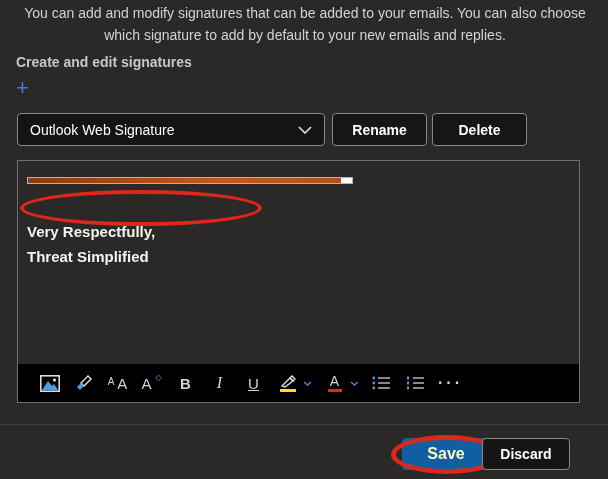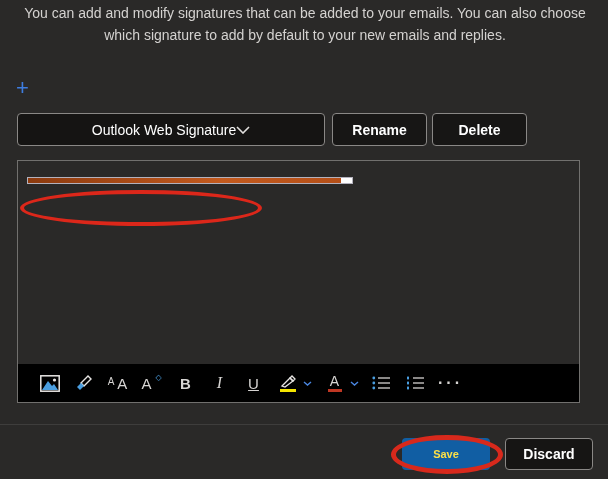--- a/index.html
+++ b/index.html
@@ -22,21 +22,21 @@
   
   .new-sig {
     position:absolute; left:16px; top:81px; display:flex; align-items:center;
     gap:10px; color:#3e7de0; font-weight:bold; font-size:14.5px; cursor:pointer;
   }
   .new-sig .plus { font-size:22px; font-weight:400; line-height:18px; margin-top:-2px; }
   
   .dropdown {
     position:absolute; left:17px; top:113px; width:308px; height:33px;
     box-sizing:border-box; background:#151413; border:1px solid #8a8886;
-    border-radius:4px; display:flex; align-items:center; justify-content:center;
+    border-radius:4px; display:flex; align-items:center; justify-content:space-between;
     padding:0 12px; color:#ffffff; font-size:14px; cursor:pointer;
   }
   .btn {
     position:absolute; top:113px; height:33px; box-sizing:border-box;
     background:#171615; border:1px solid #8a8886; border-radius:4px;
     color:#ffffff; font-weight:bold; font-size:14px; cursor:pointer;
     font-family:"Liberation Sans", sans-serif;
   }
   .btn-rename { left:332px; width:95px; }
   .btn-delete { left:432px; width:95px; }
@@ -81,62 +81,67 @@
   .bar-yellow { background:#f5e500; }
   .bar-red { background:#bf3723; width:14px; }
   .color-a { font-size:14px; line-height:13px; }
   .more { font-size:16px; font-weight:bold; letter-spacing:3px; }
   
   .footer-divider {
     position:absolute; left:0; top:424px; width:608px; height:1px; background:#3e3d3c;
   }
   .save-btn {
     position:absolute; left:402px; top:438px; width:88px; height:32px;
-    background:#115ea3; border:none; border-radius:4px; color:#fde047;
-    font-weight:bold; font-size:11px; cursor:pointer;
+    background:#115ea3; border:none; border-radius:4px; color:#fef9c3;
+    font-weight:bold; font-size:16px; cursor:pointer;
     font-family:"Liberation Sans", sans-serif;
   }
   .save-ellipse {
     left:391px; top:435px; width:112px; height:39px; border:5px solid #d8291c;
   }
   .discard-btn {
-    position:absolute; left:505px; top:438px; width:88px; height:32px;
+    position:absolute; left:482px; top:438px; width:88px; height:32px;
     box-sizing:border-box; background:#161514; border:1px solid #8a8886;
     border-radius:4px; color:#ffffff; font-weight:bold; font-size:14px; cursor:pointer;
     font-family:"Liberation Sans", sans-serif;
   }
   svg { display:block; }
 </style>
 </head>
 <body>
 
 <div class="screen">
 
   <p class="intro">You can add and modify signatures that can be added to your emails. You can also choose which signature to add by default to your new emails and replies.</p>
 
+  <h3 class="heading">Create and edit signatures</h3>
 
   <div class="new-sig">
     <span class="plus">+</span>
   </div>
 
   <div class="dropdown">
     <span>Outlook Web Signature</span>
     <span>
       <svg width="14" height="8" viewBox="0 0 14 8">
           <polyline points="1,1 7,7 13,1" fill="none" stroke="#e2e0de" stroke-width="1.6"></polyline>
         </svg>
     </span>
   </div>
 
   <button class="btn btn-rename">Rename</button>
   <button class="btn btn-delete">Delete</button>
 
   <div class="editor">
     <div class="orange-bar"></div>
     <div class="red-ellipse editor-ellipse"></div>
+    <div class="sig-text">
+      <div>Very Respectfully,</div>
+      <div>Threat Simplified</div>
+    </div>
 
     <div class="toolbar">
 
       <div class="tool">
         <span>
           <svg width="20" height="17" viewBox="0 0 20 17">
             <rect x="0.8" y="0.8" width="18.4" height="15.4" fill="none" stroke="#e8e6e4" stroke-width="1.5"></rect>
             <polygon points="2,15 8,6 12,11 14,9 18,15" fill="#4a9ee0"></polygon>
             <circle cx="14.5" cy="5" r="1.6" fill="#e8e6e4"></circle>
           </svg>

